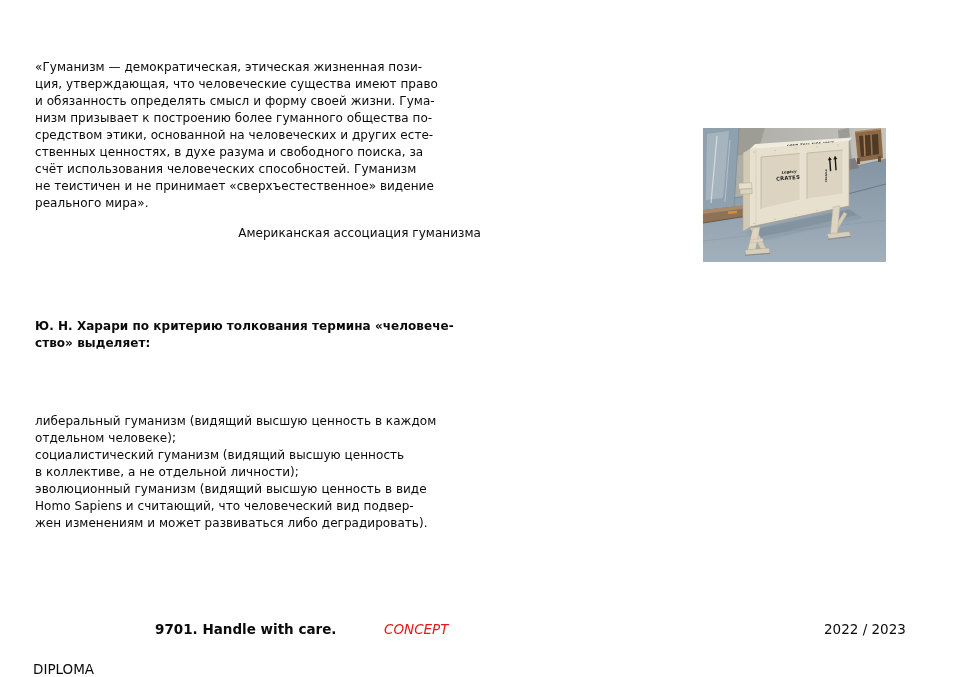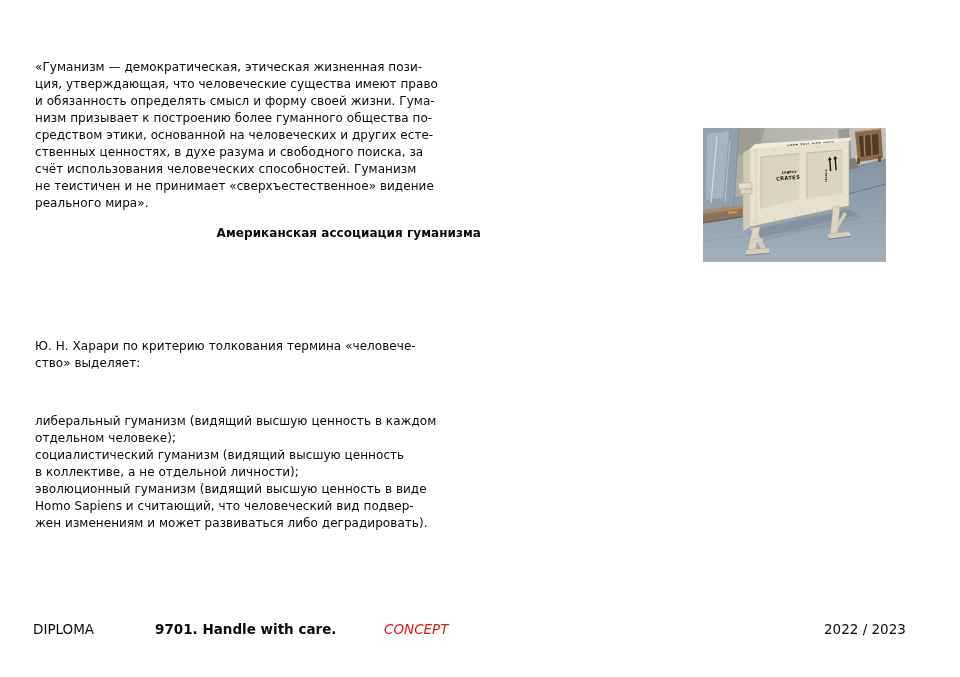--- a/index.html
+++ b/index.html
@@ -7,27 +7,27 @@
     width:960px;height:677px;position:relative;overflow:hidden;
     background:#ffffff;color:#0a0a0a;
     font-family:"DejaVu Sans","Liberation Sans",sans-serif;
   }
   .tblock{
     position:absolute;
     font-size:12px;line-height:17px;
     white-space:pre;letter-spacing:0.05px;
   }
   #quote{left:35px;top:59px;}
-  #attribution{left:35px;top:225px;width:446px;text-align:right;font-weight:bold;}
-  #harari-header{left:35px;top:338px;}
+  #attribution{left:35px;top:225px;width:446px;text-align:right;}
+  #harari-header{left:35px;top:318px;font-weight:bold;}
   #harari-list{left:35px;top:386px;margin-top:27px;}
   .photo{position:absolute;left:703px;top:128px;width:183px;height:134px;margin:0;padding:0;}
   .photo svg{display:block;width:183px;height:134px;}
   .footer-item{position:absolute;top:621px;font-size:13.5px;line-height:17px;white-space:pre;}
-  #f-diploma{left:33px;}
+  #f-diploma{left:33px;margin-top:40px;}
   #f-project{left:155px;font-weight:bold;}
   #f-stage{left:384px;font-style:italic;}
   #f-years{left:784px;margin-left:40px;}
 </style>
 </head>
 <body>
 
 <div class="tblock" id="quote">«Гуманизм — демократическая, этическая жизненная пози-
 ция, утверждающая, что человеческие существа имеют право
 и обязанность определять смысл и форму своей жизни. Гума-

